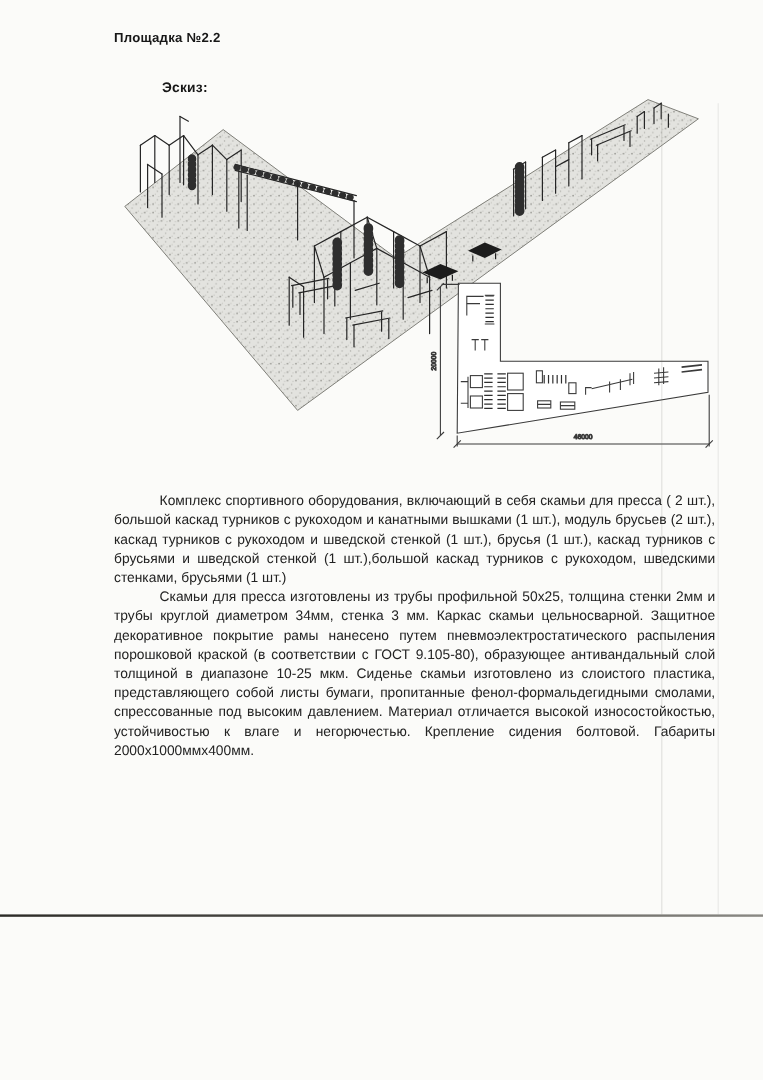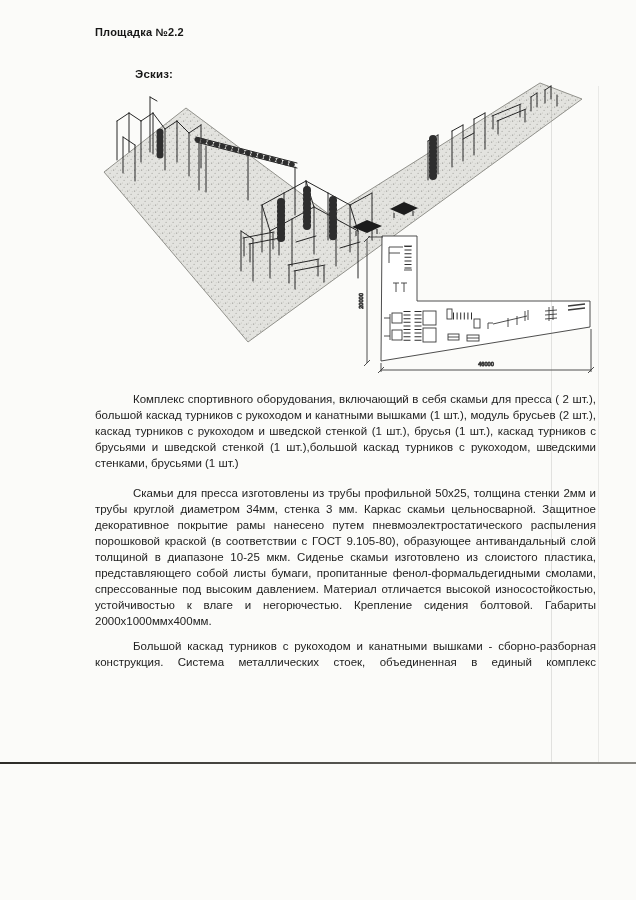--- a/index.html
+++ b/index.html
@@ -13,27 +13,27 @@
   .doc-title{
     position:absolute;left:95px;top:26px;
     font-size:11px;font-weight:bold;letter-spacing:.2px;color:#171717;
   }
   .sketch-label{
     position:absolute;left:95px;top:68px;
     font-size:11.5px;font-weight:bold;letter-spacing:.2px;color:#171717;margin-left:40px;
   }
   .sketch-svg{position:absolute;left:0;top:78px;}
   .text-block{
-    position:absolute;left:95px;top:391px;width:501px;
+    position:absolute;left:95px;top:410px;width:501px;
     font-size:11.5px;line-height:16px;color:#222;
   }
   .text-block p{
     margin:0;text-align:justify;text-indent:38px;
   }
-  .text-block p.p2{margin-top:14px;}
+  .text-block p.p2{margin-top:0;}
   .text-block p.p3{margin-top:9px;text-align-last:justify;}
   .artifact-vline{
     position:absolute;top:86px;height:676px;width:1px;
     background:rgba(110,110,104,0.18);
   }
   .artifact-vline.v1{left:551px;}
   .artifact-vline.v2{left:598px;background:rgba(110,110,104,0.12);}
   .page-break-line{
     position:absolute;left:0;top:762px;width:636px;height:2px;
     background:linear-gradient(to right,#2c2b27,#555450 55%,#8a8984);
@@ -263,18 +263,17 @@
       </g>
     </g>
   </svg>
 
   <div class="artifact-vline v1"></div>
   <div class="artifact-vline v2"></div>
 
   <div class="text-block">
     <p class="p1">Комплекс спортивного оборудования, включающий в себя  скамьи для пресса ( 2 шт.), большой каскад турников с рукоходом и канатными вышками (1 шт.),  модуль брусьев (2 шт.), каскад турников с рукоходом и шведской стенкой (1 шт.),  брусья (1 шт.), каскад турников с брусьями и шведской стенкой (1 шт.),большой каскад турников с рукоходом, шведскими стенками, брусьями (1 шт.)</p>
     <p class="p2">Скамьи для пресса изготовлены из трубы профильной 50х25, толщина стенки 2мм и трубы круглой диаметром 34мм, стенка 3 мм. Каркас скамьи цельносварной. Защитное декоративное покрытие рамы нанесено путем пневмоэлектростатического распыления порошковой краской (в соответствии с  ГОСТ 9.105-80), образующее антивандальный слой толщиной  в диапазоне 10-25 мкм. Сиденье скамьи изготовлено из слоистого пластика, представляющего собой листы бумаги, пропитанные фенол-формальдегидными смолами, спрессованные под высоким давлением. Материал отличается высокой износостойкостью, устойчивостью к влаге и негорючестью. Крепление сидения болтовой.  Габариты 2000х1000ммх400мм.</p>
-    <p class="p3">Большой каскад турников с рукоходом и канатными вышками - сборно-разборная конструкция. Система металлических стоек, объединенная в единый комплекс</p>
   </div>
 
   <div class="page-break-line"></div>
 
 </div>
 
 </body></html>

